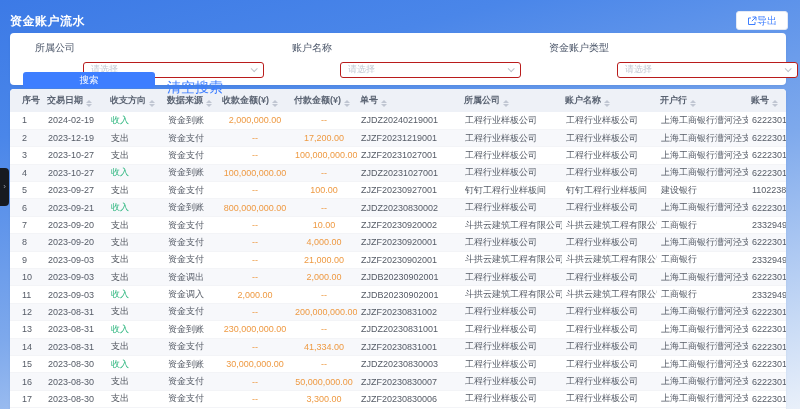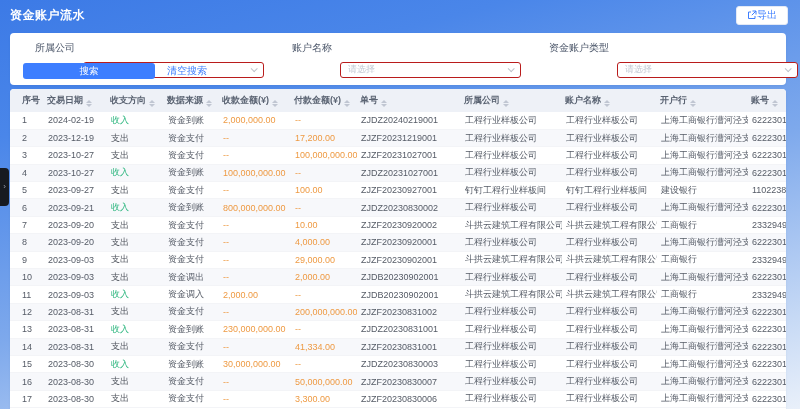--- a/index.html
+++ b/index.html
@@ -3,21 +3,21 @@
 <meta charset="utf-8">
 <style>
   * { margin:0; padding:0; box-sizing:border-box; }
   html,body { width:800px; height:409px; }
   body { font-family:"Liberation Sans","DejaVu Sans",sans-serif; }
   .screen{
     position:relative; width:800px; height:409px; overflow:hidden;
     background:linear-gradient(165deg,#3c7ae6 0%,#4a86e9 22%,#7ea9ec 55%,#c6d9f5 85%,#e9f0fa 100%);
   }
   
-  .topbar{ height:30px; display:flex; align-items:center; justify-content:space-between; padding:0 12px 0 10px; }
+  .topbar{ height:30px; display:flex; align-items:flex-end; justify-content:space-between; padding:0 12px 0 10px; }
   .page-title{ color:#fff; font-size:12px; font-weight:bold; letter-spacing:.5px; }
   .export-btn{
     display:inline-flex; align-items:center; height:19px; padding:0 10px;
     background:#fff; border:1px solid #e3e9f5; border-radius:3px; cursor:pointer;
     color:var(--accent); font-size:10px;
   }
   .export-btn svg{ display:block; }
   
   .card{ background:#fff; border-radius:4px; margin:0 14px 0 10px; box-shadow:0 1px 2px rgba(30,60,120,.08); }
   .filter-card{ margin-top:3px; height:52px; padding-top:6px; }
@@ -30,21 +30,21 @@
     display:flex; align-items:center; justify-content:space-between; padding:0 7px;
     background:#fff; cursor:pointer;margin-top:44px;
   }
   .select .ph{ font-size:9px; color:#c3c9d4; }
   .chev{ width:5px; height:5px; border-right:1px solid #c0c4cc; border-bottom:1px solid #c0c4cc; transform:rotate(45deg) translateY(-1px); }
   .button-row{ display:flex; align-items:center; margin-top:7px; padding-left:13px; }
   .search-btn{
     width:132px; height:16px; background:var(--accent); color:#fff; border:none; border-radius:3px;
     font-size:9.5px; cursor:pointer; line-height:16px;
   }
-  .clear-link{ margin-left:12px; color:var(--accent); font-size:10px; cursor:pointer; text-decoration:none; }
+  .clear-link{ margin-left:12px; color:var(--accent); font-size:14px; cursor:pointer; text-decoration:none;margin-top:16px; }
   
   .table-card{ margin-top:4px; height:320px; overflow:hidden; border-radius:4px 4px 0 0; }
   table{ border-collapse:collapse; table-layout:fixed; width:810px; }
   col.c-no{width:34px} col.c-date{width:63px} col.c-dir{width:57px} col.c-src{width:55px}
   col.c-rcv{width:72px} col.c-pay{width:66px} col.c-ord{width:104px} col.c-com{width:101px}
   col.c-acc{width:95px} col.c-bank{width:91px} col.c-accno{width:72px}
   thead th{
     background:#eef1f7; height:23px; font-size:9px; font-weight:600; color:#5a6372;
     text-align:left; padding:0 3px; white-space:nowrap; overflow:hidden;
   }
@@ -54,21 +54,21 @@
   .sort .s-up{ border-bottom:3px solid #c0c6d2; }
   .sort .s-dn{ border-top:3px solid #c0c6d2; }
   tbody td{
     height:17.4px; font-size:9px; color:#555b66; padding:0 4px;
     white-space:nowrap; overflow:hidden; border-bottom:1px solid #f3f4f7;
   }
   tbody td:first-child{ padding-left:12px; }
   tbody tr:nth-child(even){ background:#f7f8fb; }
   td.dir-in{ color:var(--green); }
   td.dir-out{ color:#4a4f58; }
-  td.amount{ color:var(--orange); }
+  td.amount{ color:var(--orange);text-align:center; }
   
   .drawer-handle{
     position:absolute; left:0; top:168px; width:9px; height:38px; background:#171a20;
     border-radius:0 4px 4px 0; cursor:pointer; display:flex; align-items:center; justify-content:center;
   }
   .drawer-handle span{ color:#9aa0ab; font-size:8px; line-height:1; }
 </style>
 </head>
 <body>
 
@@ -283,21 +283,21 @@
             <td>工程行业样板公司</td>
             <td>上海工商银行漕河泾支行</td>
             <td>622230111</td>
           </tr>
           <tr>
             <td>9</td>
             <td>2023-09-03</td>
             <td class="dir-out">支出</td>
             <td>资金支付</td>
             <td class="amount">--</td>
-            <td class="amount">29,000.00</td>
+            <td class="amount">21,000.00</td>
             <td>ZJZF20230902001</td>
             <td>斗拱云建筑工程有限公司</td>
             <td>斗拱云建筑工程有限公司</td>
             <td>工商银行</td>
             <td>23329499</td>
           </tr>
           <tr>
             <td>10</td>
             <td>2023-09-03</td>
             <td class="dir-out">支出</td>

